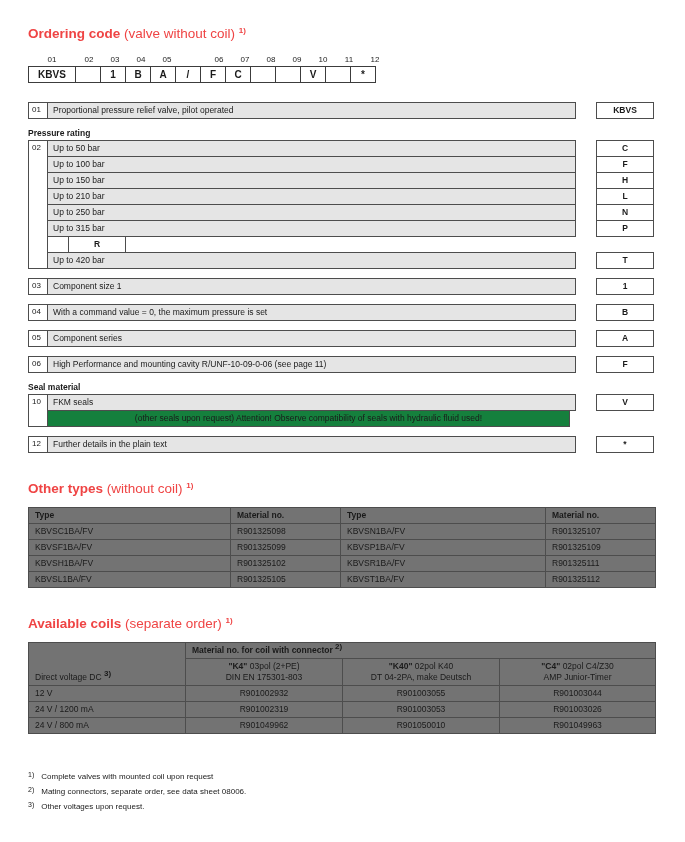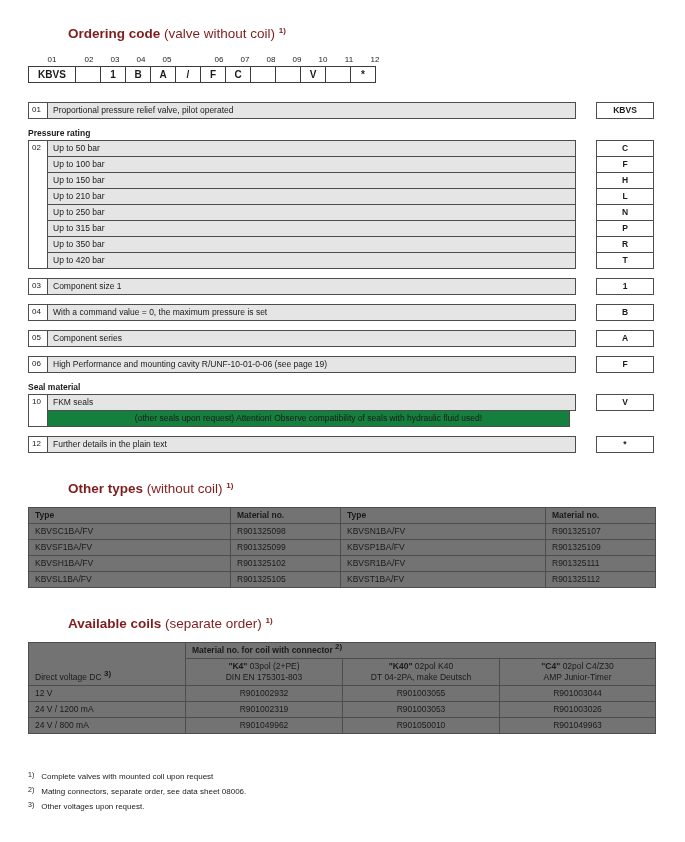--- a/index.html
+++ b/index.html
@@ -5,21 +5,21 @@
   * { margin:0; padding:0; box-sizing:border-box; }
   html,body { background:#ffffff; }
   body {
     width:685px; height:842px; overflow:hidden;
     font-family:"Liberation Sans", sans-serif;
     color:#1a1a1a;
   }
   .page { padding:26px 30px 0 28px; width:685px; }
 
   
-  h2.sec { font-size:13.5px; font-weight:normal; color:#7f1d1d;margin-left:40px; }
+  h2.sec { font-size:13.5px; font-weight:normal; color:#ef4444; }
   h2.sec b { font-weight:bold; }
   sup.fnref { font-size:8px; font-weight:bold; vertical-align:super; line-height:0; }
 
   
   .strip { margin-top:14px; }
   .strip-nums { display:flex; margin-bottom:2px; }
   .strip-nums .c { width:26px; text-align:center; font-size:8px; color:#222; }
   .strip-nums .c.wide { width:48px; }
   .strip-boxes { display:flex; }
   .strip-boxes .c {
@@ -145,21 +145,20 @@
           <div class="desc">Up to 250 bar</div>
           <div class="gap"></div>
           <div class="code">N</div>
         </div>
       <div class="grow">
           <div class="desc">Up to 315 bar</div>
           <div class="gap"></div>
           <div class="code">P</div>
         </div>
       <div class="grow">
-          <div class="desc">Up to 350 bar</div>
           <div class="gap"></div>
           <div class="code">R</div>
         </div>
       <div class="grow">
           <div class="desc">Up to 420 bar</div>
           <div class="gap"></div>
           <div class="code">T</div>
         </div>
     </div>
   </div>
@@ -180,21 +179,21 @@
 
   <div class="drow">
     <div class="num">05</div>
     <div class="desc">Component series</div>
     <div class="gap"></div>
     <div class="code">A</div>
   </div>
 
   <div class="drow">
     <div class="num">06</div>
-    <div class="desc">High Performance and mounting cavity R/UNF-10-01-0-06 (see page 19)</div>
+    <div class="desc">High Performance and mounting cavity R/UNF-10-09-0-06 (see page 11)</div>
     <div class="gap"></div>
     <div class="code">F</div>
   </div>
 
   <div class="group-label">Seal material</div>
   <div class="grp">
     <div class="numcol">10</div>
     <div class="grows">
       <div class="grow">
           <div class="desc">FKM seals</div>

